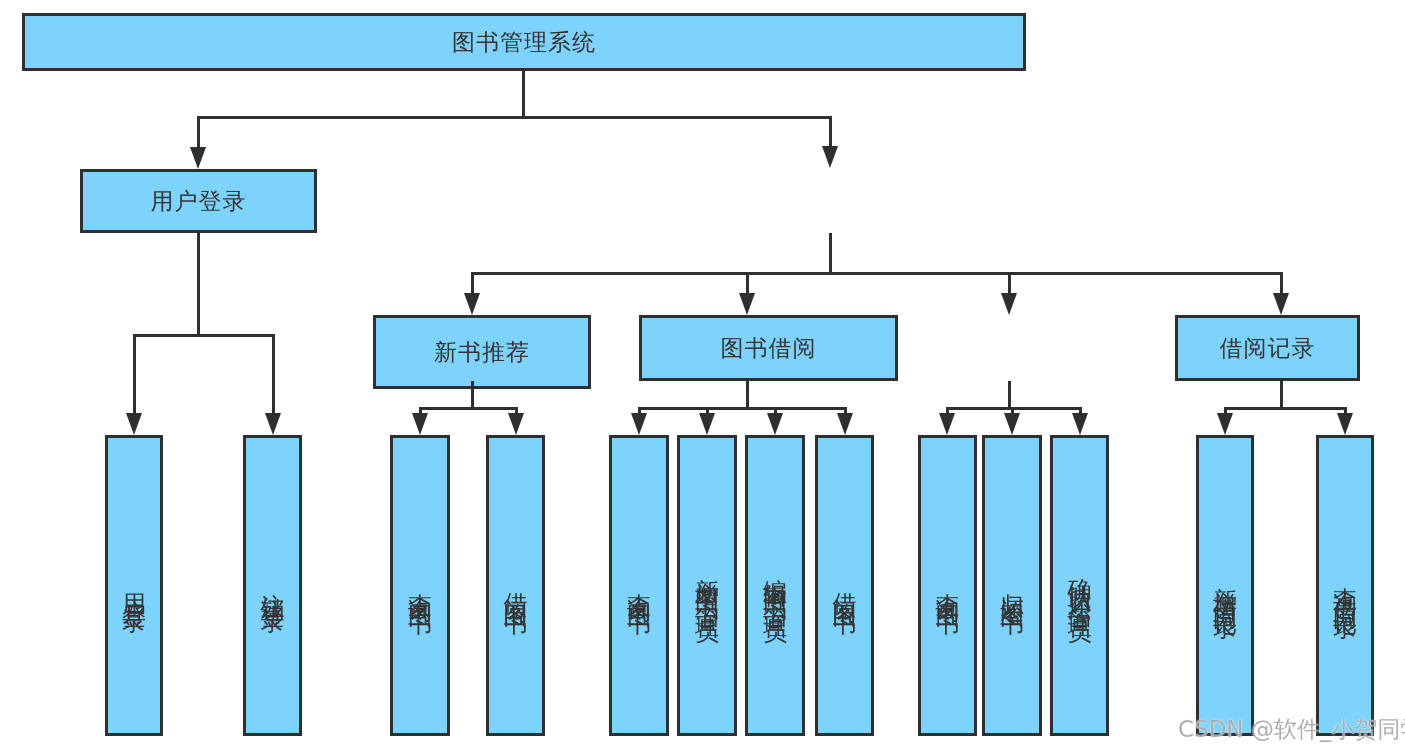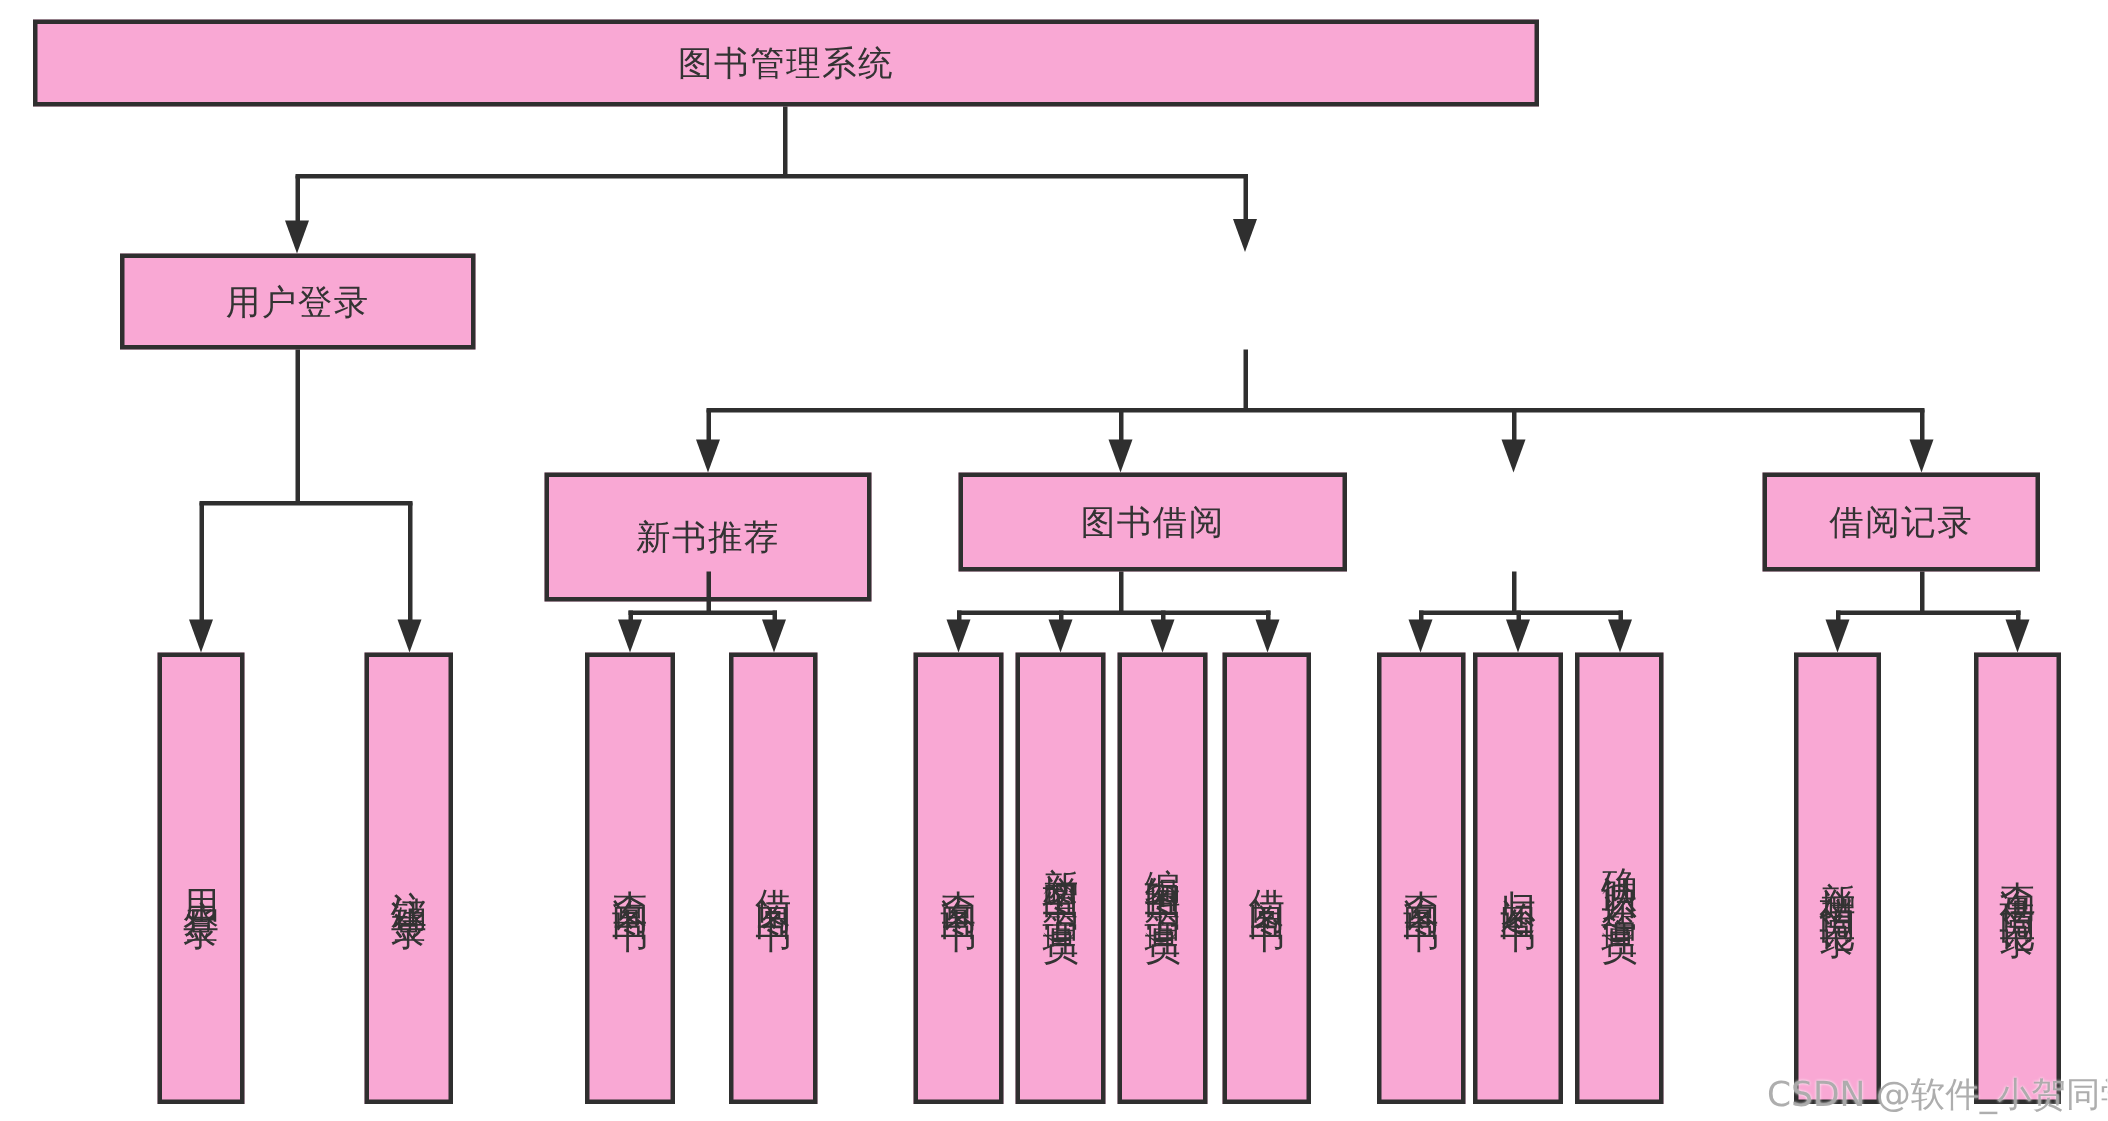--- a/index.html
+++ b/index.html
@@ -7,21 +7,21 @@
     position:relative;
     width:1405px;height:747px;
     background:#ffffff;
     overflow:hidden;
     font-family:"DejaVu Sans","Liberation Sans",sans-serif;
   }
   .box{
     position:absolute;
     box-sizing:border-box;
     border:3px solid #2f2f2f;
-    background:#f9a8d4;
+    background:#7dd3fc;
     display:flex;
     align-items:center;
     justify-content:center;
   }
   .hlabel{
     font-size:23px;
     color:#333333;
     letter-spacing:1px;
     white-space:nowrap;
   }
@@ -59,21 +59,21 @@
 
   <div class="box" style="left:22px;top:13px;width:1004px;height:58px">
     <span class="hlabel">图书管理系统</span>
   </div>
 
   <div class="box" style="left:80px;top:169px;width:237px;height:64px">
     <span class="hlabel">用户登录</span>
   </div>
 
 
-  <div class="box" style="left:363px;top:315px;width:218px;height:86px">
+  <div class="box" style="left:373px;top:315px;width:218px;height:74px">
     <span class="hlabel">新书推荐</span>
   </div>
 
   <div class="box" style="left:639px;top:315px;width:259px;height:66px">
     <span class="hlabel">图书借阅</span>
   </div>
 
 
   <div class="box" style="left:1175px;top:315px;width:185px;height:66px">
     <span class="hlabel">借阅记录</span>

